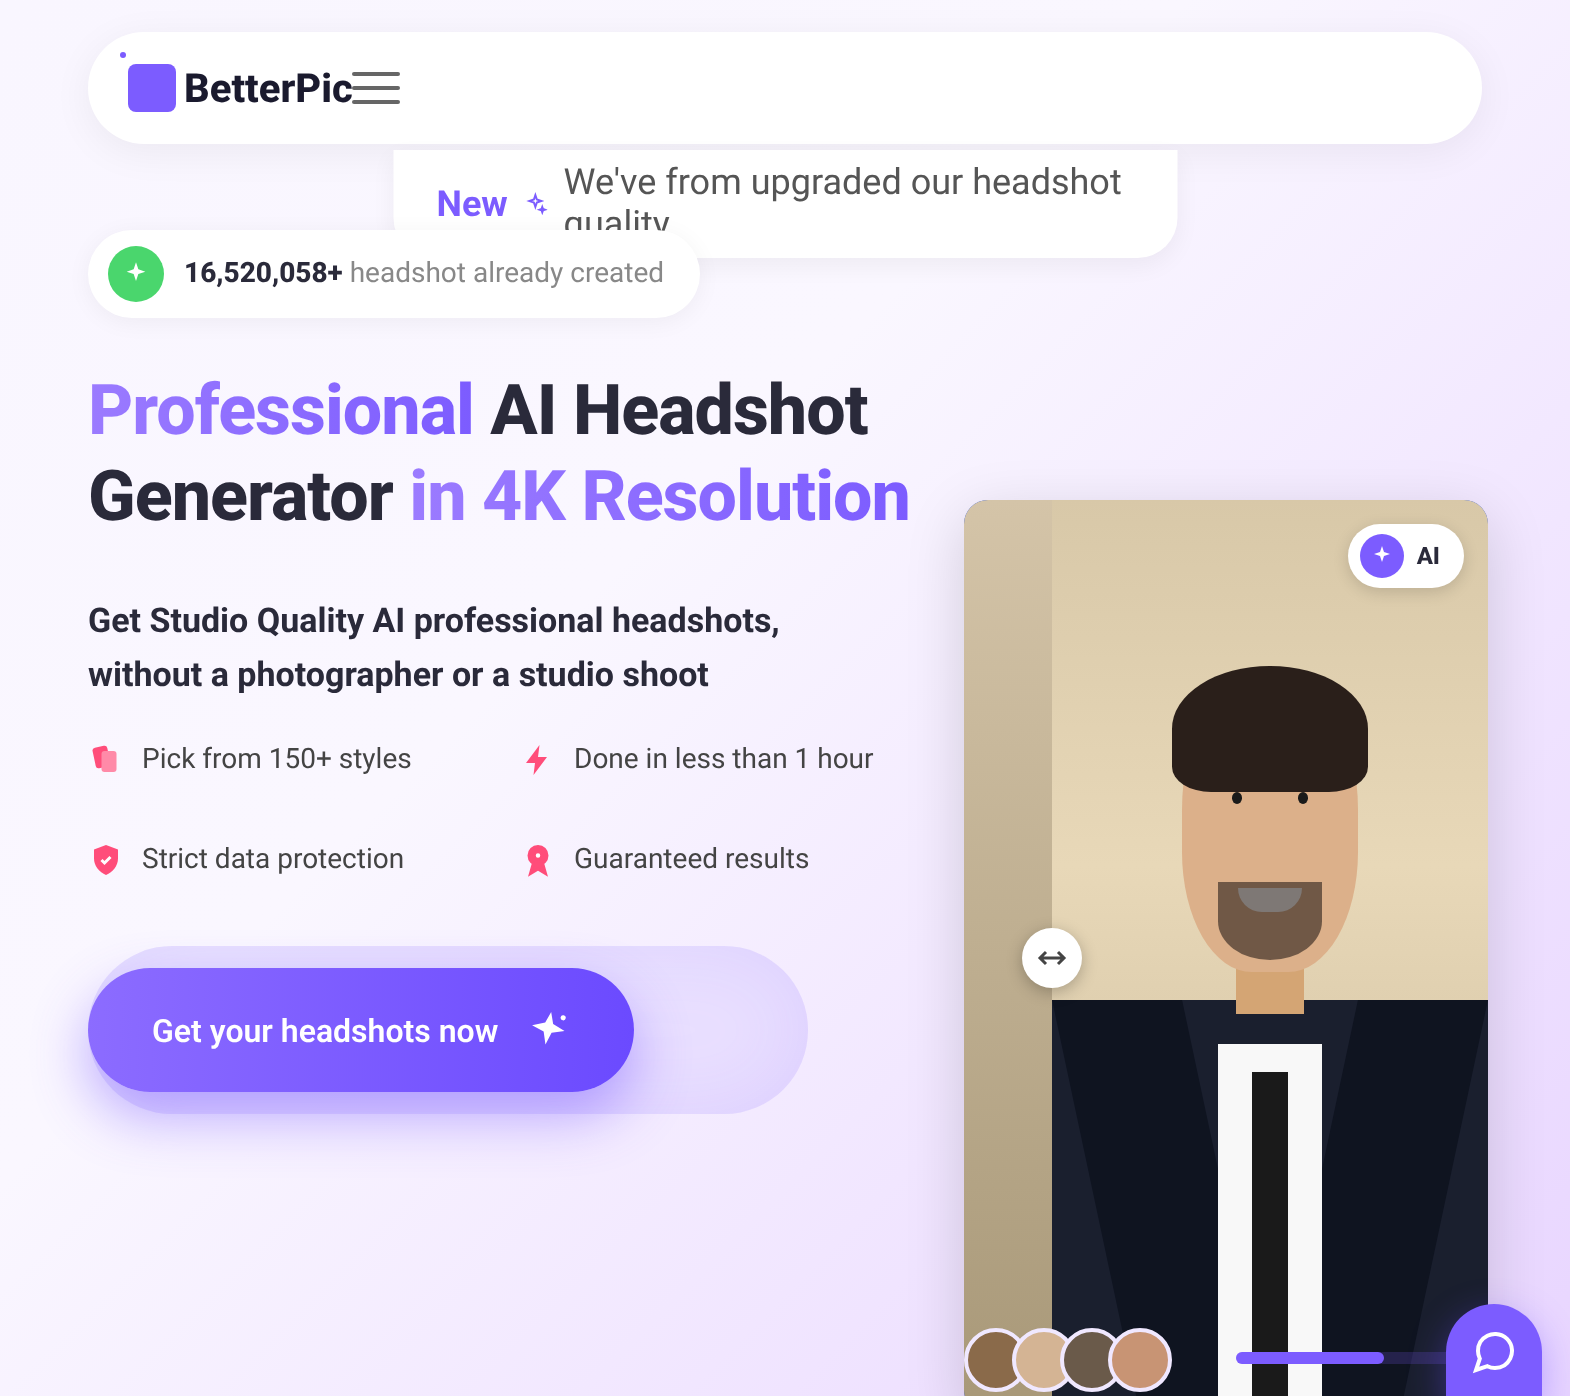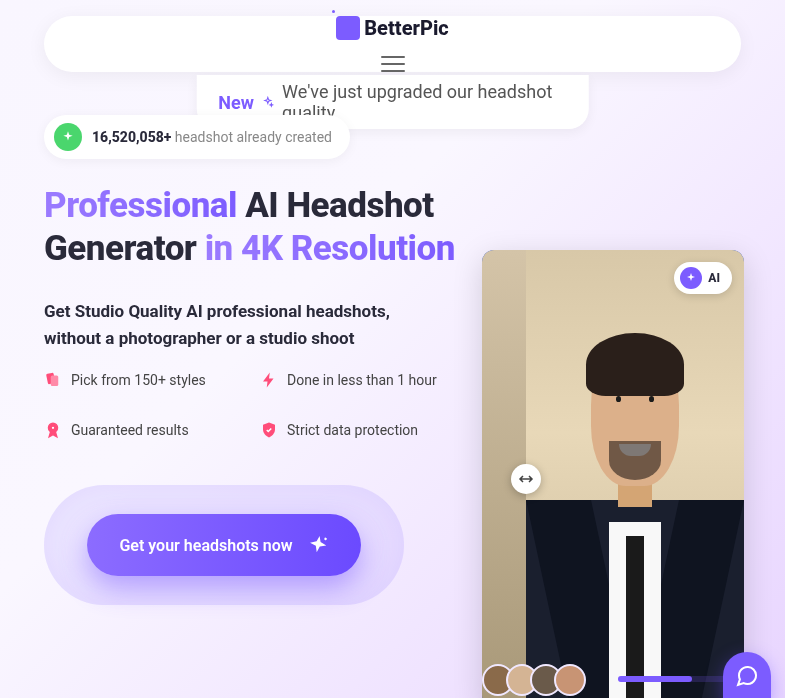--- a/index.html
+++ b/index.html
@@ -1,38 +1,38 @@
 <!DOCTYPE html>
 <html><head>
 <meta charset="utf-8">
 <style>
   * { margin:0; padding:0; box-sizing:border-box; font-family:-apple-system,BlinkMacSystemFont,"Segoe UI",Roboto,Helvetica,Arial,sans-serif; }
   body { width:785px; height:698px; background:linear-gradient(135deg,#f9f6ff 0%,#faf7ff 40%,#e8d5ff 100%); position:relative; overflow:hidden; }
-  .nav { position:absolute; top:16px; left:44px; right:44px; height:56px; background:#fff; border-radius:28px; box-shadow:0 4px 20px rgba(0,0,0,0.06); display:flex; align-items:center; justify-content:space-between; padding:0 20px;flex-direction:column; }
+  .nav { position:absolute; top:16px; left:44px; right:44px; height:56px; background:#fff; border-radius:28px; box-shadow:0 4px 20px rgba(0,0,0,0.06); display:flex; align-items:center; justify-content:flex-start; padding:0 20px; }
   .logo { display:flex; align-items:center; gap:0; font-weight:800; font-size:20px; color:#1a1a2e; }
   .logo-mark { width:24px; height:24px; background:#7c5cff; border-radius:4px; margin-right:4px; position:relative; }
   .logo-mark::before { content:""; position:absolute; top:-6px; left:-4px; width:3px; height:3px; background:#7c5cff; border-radius:50%; }
   .burger { width:24px; height:16px; display:flex; flex-direction:column; justify-content:space-between; cursor:pointer; }
   .burger span { height:2px; background:#666; border-radius:1px; }
   .new-badge { position:absolute; top:75px; left:50%; transform:translateX(-50%); background:#fff; border-radius:0 0 20px 20px; padding:6px 22px; display:flex; align-items:center; gap:8px; font-size:18px; box-shadow:0 4px 12px rgba(0,0,0,0.05); }
   .new-label { color:#7c5cff; font-weight:700; }
   .sparkle-small { width:14px; height:14px; }
   .new-text { color:#555; }
   .content { position:absolute; top:115px; left:44px; width:430px; }
   .count-pill { display:inline-flex; align-items:center; gap:10px; background:#fff; border-radius:22px; padding:8px 18px 8px 10px; box-shadow:0 2px 12px rgba(0,0,0,0.05); font-size:14px; }
   .count-icon { width:28px; height:28px; background:#4ad66d; border-radius:50%; display:flex; align-items:center; justify-content:center; }
   .count-strong { font-weight:800; color:#2a2a3a; }
   .count-text { color:#888; }
   h1 { margin-top:26px; font-size:35px; line-height:1.22; font-weight:800; color:#2a2a3a; letter-spacing:-0.5px; }
   .grad { background:linear-gradient(90deg,#9b7bff,#7c5cff); -webkit-background-clip:text; background-clip:text; -webkit-text-fill-color:transparent; }
   .sub { margin-top:28px; font-size:17px; line-height:1.55; font-weight:700; color:#2a2a3a; max-width:380px; }
   .features { margin-top:20px; display:grid; grid-template-columns:1fr 1fr; row-gap:14px; column-gap:10px; font-size:14px; color:#444; max-width:400px;gap:32px; }
   .feat { display:flex; align-items:center; gap:9px; }
   .feat-icon { width:18px; height:18px; flex-shrink:0; }
-  .cta-wrap { margin-top:46px; width:360px; height:120px; background:rgba(200,185,255,0.25); border-radius:60px; display:flex; align-items:center; justify-content:center; box-shadow:0 0 40px rgba(156,127,255,0.15) inset; }
+  .cta-wrap { margin-top:34px; width:360px; height:84px; background:rgba(200,185,255,0.25); border-radius:60px; display:flex; align-items:center; justify-content:flex-start; box-shadow:0 0 40px rgba(156,127,255,0.15) inset; }
   .cta { background:linear-gradient(92deg,#8c6cff,#6b4aff); color:#fff; border:none; border-radius:36px; padding:20px 32px; font-size:16px; font-weight:600; display:flex; align-items:center; gap:14px; cursor:pointer; box-shadow:0 12px 28px rgba(108,74,255,0.45); }
   .cta-spark { width:22px; height:22px; transform:rotate(10deg); }
   .cta2-wrap { margin-top:22px; width:320px; height:96px; background:rgba(200,185,255,0.22); border-radius:48px; display:flex; align-items:center; justify-content:center; }
   .cta2 { background:#e8e1ff; color:#6b4aff; border:none; border-radius:32px; padding:18px 30px; font-size:15px; font-weight:700; display:flex; align-items:center; gap:12px; cursor:pointer; }
   .image-card { position:absolute; top:250px; left:482px; width:262px; height:457px; border-radius:12px; background:#1d4ed8; overflow:hidden; box-shadow:0 8px 30px rgba(0,0,0,0.15); }
   .image-left { position:absolute; left:0; top:0; width:44px; height:100%; background:linear-gradient(180deg,#d4c4a8,#a89878); filter:blur(0.3px); }
   .image-main { position:absolute; left:44px; top:0; right:0; bottom:0; background:linear-gradient(180deg,#d8c8a8 0%,#e8d8b8 40%,#c8b898 100%); display:flex; align-items:flex-end; justify-content:center; }
   .person { width:100%; height:78%; position:relative; }
   .suit { position:absolute; bottom:0; left:0; right:0; height:58%; background:#1a1f2e; }
   .lapel-l { position:absolute; bottom:0; left:10%; width:30%; height:58%; background:#0f1420; transform:skewX(12deg); }
@@ -73,21 +73,21 @@
       <span></span>
   </div>
 </div>
 
 <div class="new-badge">
   <span class="new-label">New</span>
   <svg class="sparkle-small" viewBox="0 0 24 24" fill="none" stroke="#7c5cff" stroke-width="2">
       <path d="M12 3l1.5 4.5L18 9l-4.5 1.5L12 15l-1.5-4.5L6 9l4.5-1.5z"></path>
       <path d="M19 15l.7 2 2 .7-2 .7-.7 2-.7-2-2-.7 2-.7z"></path>
     </svg>
-  <span class="new-text">We've just upgraded our headshot quality</span>
+  <span class="new-text">We've from upgraded our headshot quality</span>
 </div>
 
 <div class="content">
   <div class="count-pill">
     <span class="count-icon">
       <svg width="14" height="14" viewBox="0 0 24 24" fill="#fff">
           <path d="M12 2l2 6 6 2-6 2-2 6-2-6-6-2 6-2z"></path>
         </svg>
     </span>
     <span>
@@ -110,33 +110,33 @@
         </svg>
       <span>Pick from 150+ styles</span>
     </div>
     <div class="feat">
       <svg class="feat-icon" viewBox="0 0 24 24" fill="#ff4d7a">
           <path d="M13 2L4 14h6l-1 8 9-12h-6z"></path>
         </svg>
       <span>Done in less than 1 hour</span>
     </div>
     <div class="feat">
+      <svg class="feat-icon" viewBox="0 0 24 24" fill="#ff4d7a">
+          <path d="M12 2l8 3v6c0 5-3.5 9-8 11-4.5-2-8-6-8-11V5z"></path>
+          <path d="M9 12l2 2 4-4" stroke="#fff" stroke-width="2" fill="none"></path>
+        </svg>
+      <span>Strict data protection</span>
+    </div>
+    <div class="feat">
       <svg class="feat-icon" viewBox="0 0 24 24" fill="none" stroke="#ff4d7a" stroke-width="2">
           <circle cx="12" cy="9" r="6" fill="#ff4d7a"></circle>
           <circle cx="12" cy="9" r="2.5" fill="#fff"></circle>
           <path d="M9 14l-2 7 5-3 5 3-2-7" fill="#ff4d7a"></path>
         </svg>
       <span>Guaranteed results</span>
-    </div>
-    <div class="feat">
-      <svg class="feat-icon" viewBox="0 0 24 24" fill="#ff4d7a">
-          <path d="M12 2l8 3v6c0 5-3.5 9-8 11-4.5-2-8-6-8-11V5z"></path>
-          <path d="M9 12l2 2 4-4" stroke="#fff" stroke-width="2" fill="none"></path>
-        </svg>
-      <span>Strict data protection</span>
     </div>
   </div>
 
   <div class="cta-wrap">
     <button class="cta">
       <span>Get your headshots now</span>
       <svg class="cta-spark" viewBox="0 0 24 24" fill="#fff">
           <path d="M12 2l2.2 6.3L21 11l-6.8 2.2L12 20l-2.2-6.8L3 11l6.8-2.7z"></path>
           <circle cx="19" cy="4" r="1.4"></circle>
         </svg>

